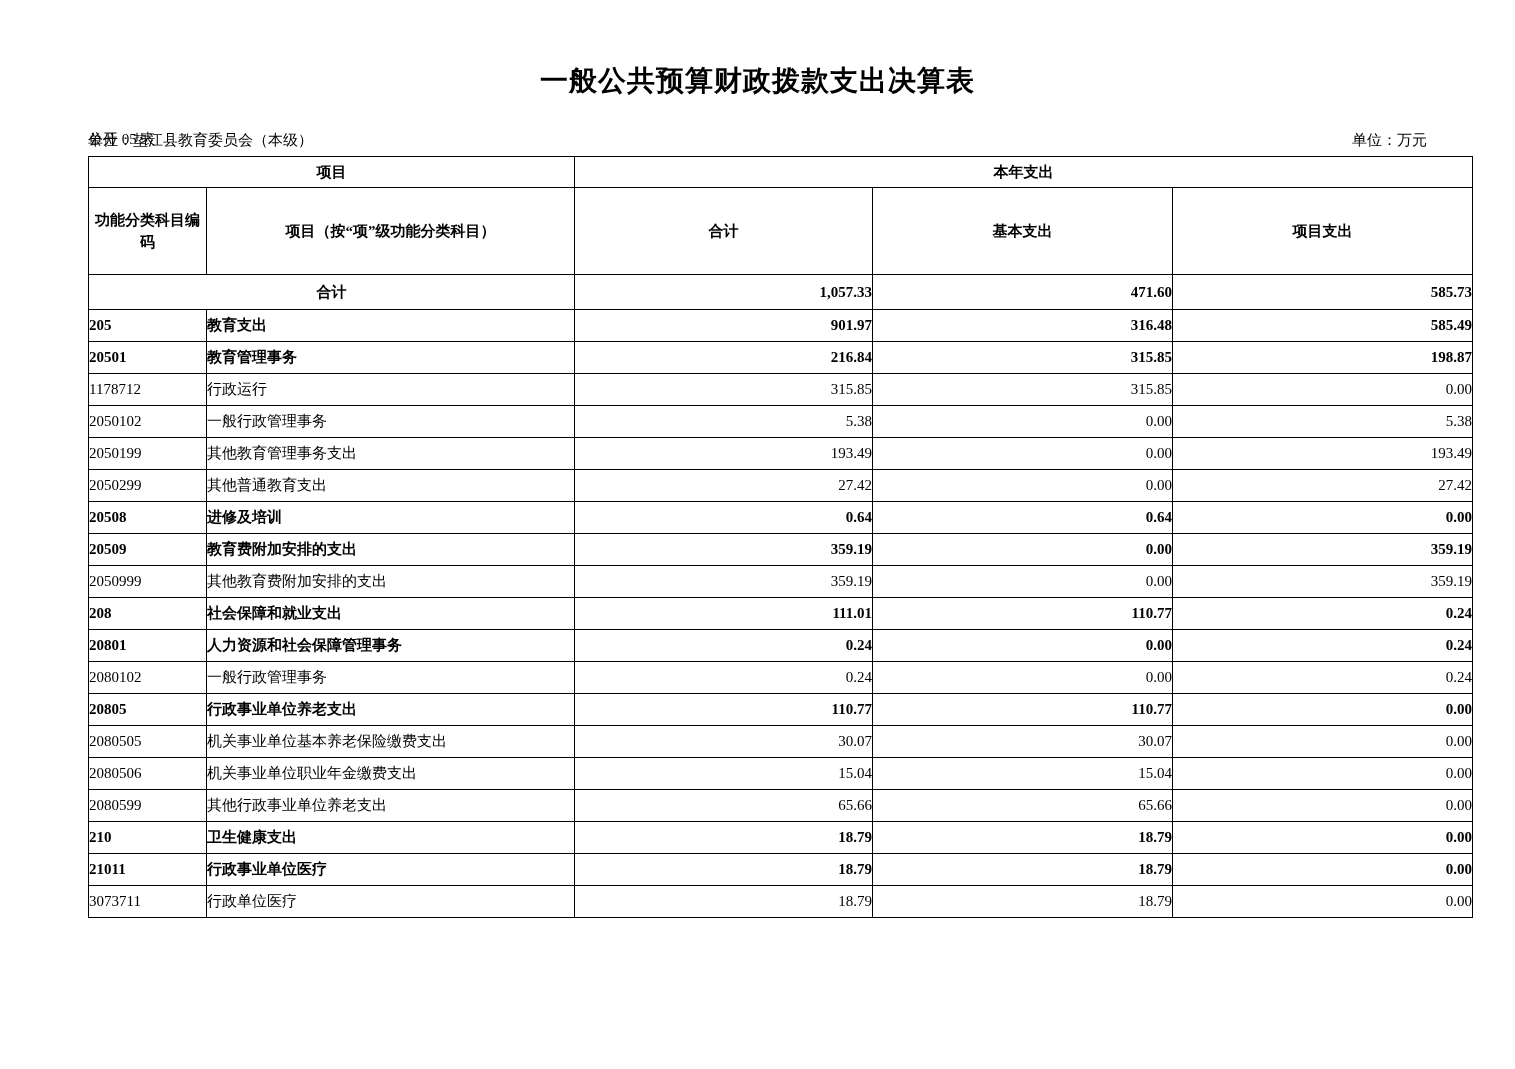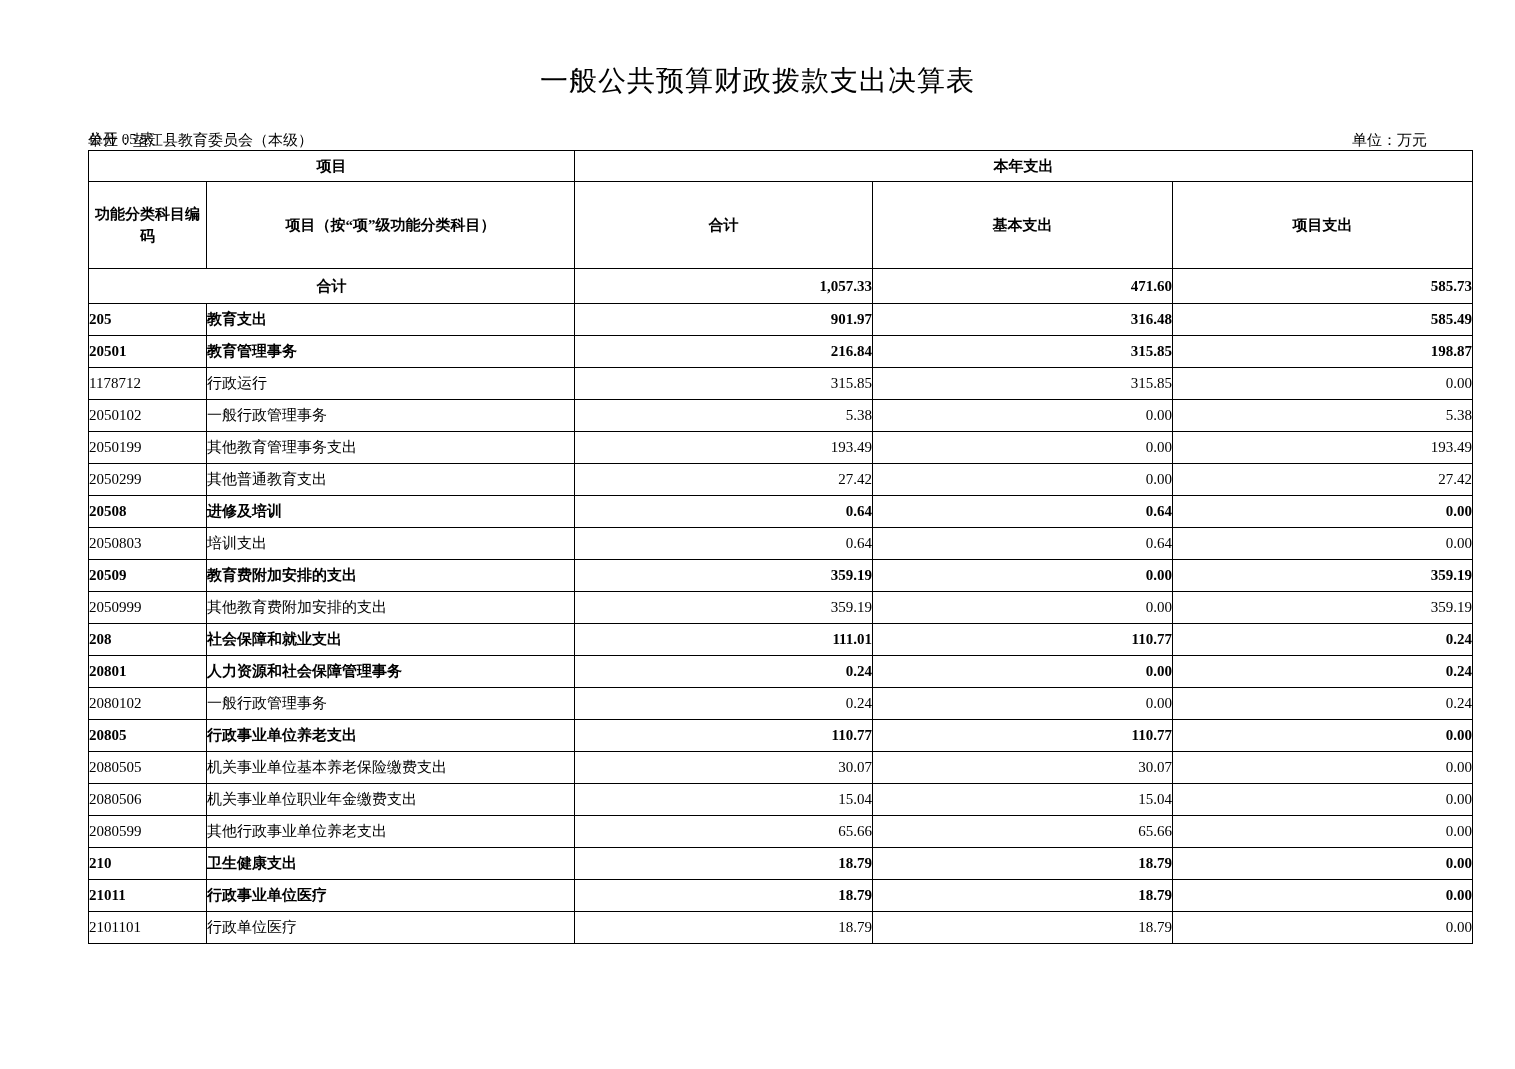--- a/index.html
+++ b/index.html
@@ -18,21 +18,21 @@
   .page {
     width: 1515px;
     height: 1069px;
     box-sizing: border-box;
     padding: 0 88px;
     position: relative;
   }
   .doc-title {
     text-align: center;
     font-size: 28px;
-    font-weight: normal;
+    font-weight: bold;
     letter-spacing: 1px;
     margin-top: 62px;
     font-family: "DejaVu Serif", "Liberation Serif", serif;
   }
   .meta-right {
     font-size: 15px;
     margin-top: 28px;
     line-height: 1.55;
   }
   .meta-row {
@@ -41,20 +41,21 @@
     align-items: flex-end;
     font-size: 15px;
     margin-top: -20px;
   }
   .meta-left {
     font-size: 15px;
   }
   table.budget {
     border-collapse: collapse;
     width: 100%;
+    margin-top: 6px;
     table-layout: fixed;
   }
   table.budget th, table.budget td {
     border: 1px solid #000000;
     font-size: 15px;
     padding: 0;
     vertical-align: middle;
   }
   .h-grp {
     text-align: center;
@@ -179,27 +180,20 @@
           <td class="num">0.00</td>
           <td class="num">27.42</td>
         </tr>
         <tr class="bold">
           <td class="code">20508</td>
           <td class="name">进修及培训</td>
           <td class="num">0.64</td>
           <td class="num">0.64</td>
           <td class="num">0.00</td>
         </tr>
-        <tr>
-          <td class="code">2050803</td>
-          <td class="name">培训支出</td>
-          <td class="num">0.64</td>
-          <td class="num">0.64</td>
-          <td class="num">0.00</td>
-        </tr>
         <tr class="bold">
           <td class="code">20509</td>
           <td class="name">教育费附加安排的支出</td>
           <td class="num">359.19</td>
           <td class="num">0.00</td>
           <td class="num">359.19</td>
         </tr>
         <tr>
           <td class="code">2050999</td>
           <td class="name">其他教育费附加安排的支出</td>
@@ -264,21 +258,21 @@
           <td class="num">0.00</td>
         </tr>
         <tr class="bold">
           <td class="code">21011</td>
           <td class="name">行政事业单位医疗</td>
           <td class="num">18.79</td>
           <td class="num">18.79</td>
           <td class="num">0.00</td>
         </tr>
         <tr>
-          <td class="code">2101101</td>
+          <td class="code">3073711</td>
           <td class="name">行政单位医疗</td>
           <td class="num">18.79</td>
           <td class="num">18.79</td>
           <td class="num">0.00</td>
         </tr>
       </tbody>
   </table>
 
 </div>
 

